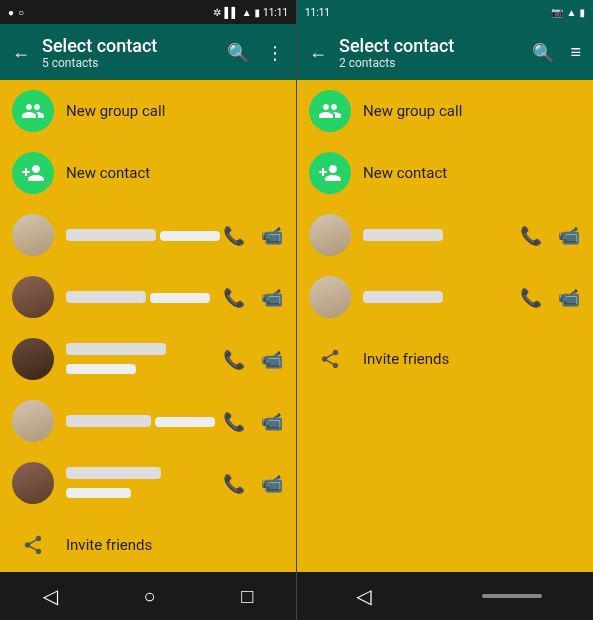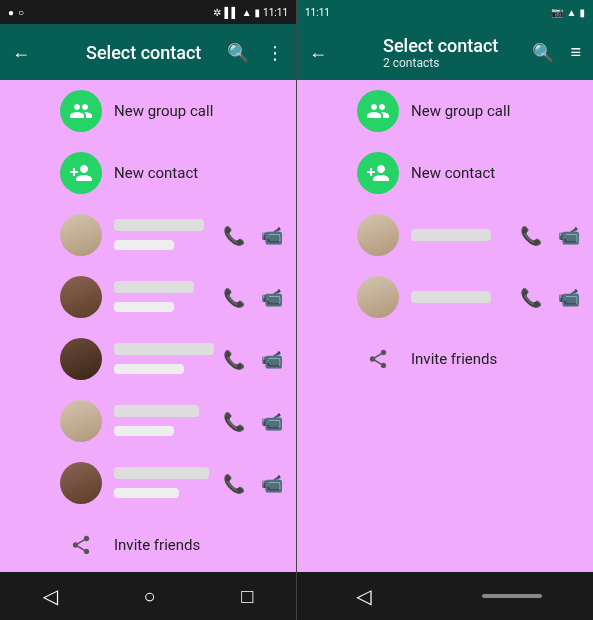--- a/index.html
+++ b/index.html
@@ -44,32 +44,31 @@
       align-items: center;
       padding: 0 12px;
       color: white;
     }
     .app-bar .back-icon {
       font-size: 18px;
       margin-right: 12px;
       color: white;
       cursor: pointer;
     }
-    .app-bar .title-group { flex: 1; margin-left: 44px; }
+    .app-bar .title-group { flex: 1; }
     .app-bar .title-group .title { font-size: 18px; font-weight: 500; }
     .app-bar .title-group .subtitle { font-size: 12px; opacity: 0.85; }
     .app-bar .icons { display: flex; gap: 16px; align-items: center; }
     .app-bar .icons span { font-size: 18px; cursor: pointer; color: white; }
 
     
     .content {
       flex: 1;
       overflow-y: auto;
-      background: #f0abfc;
-      padding-left: 48px;
+      background: #eab308;
     }
 
     
     .list-item {
       display: flex;
       align-items: center;
       padding: 10px 12px;
       min-height: 56px;
       cursor: pointer;
     }
@@ -185,20 +184,21 @@
       <span>▲</span>
       <span>▮</span>
       <span>11:11</span>
     </div>
   </div>
 
   <div class="app-bar">
     <span class="back-icon">←</span>
     <div class="title-group">
       <div class="title">Select contact</div>
+      <div class="subtitle">5 contacts</div>
     </div>
     <div class="icons">
       <span>🔍</span>
       <span>⋮</span>
     </div>
   </div>
 
   <div class="content">
 
     <div class="list-item">

